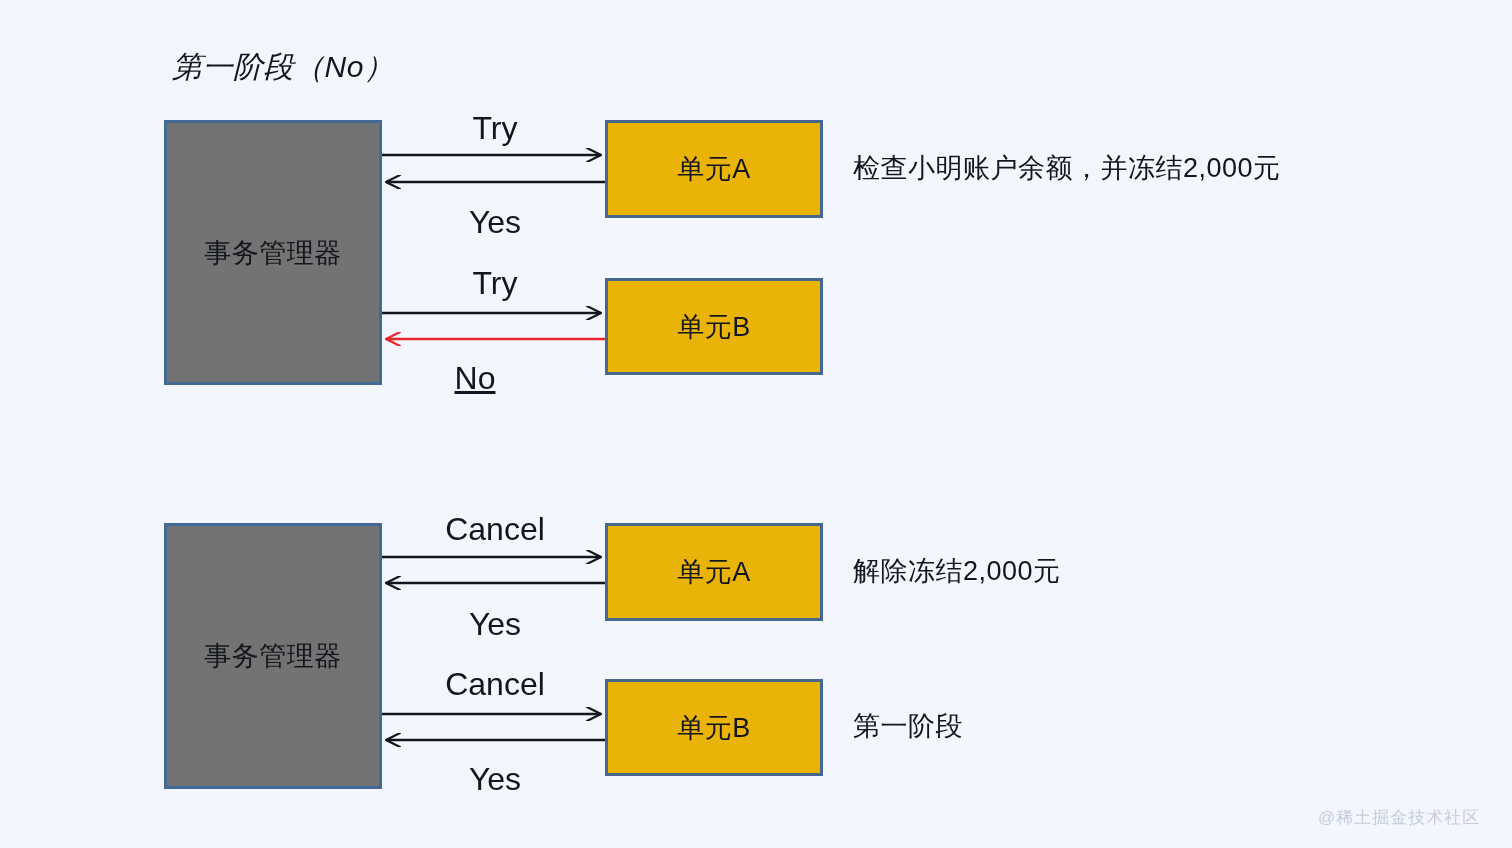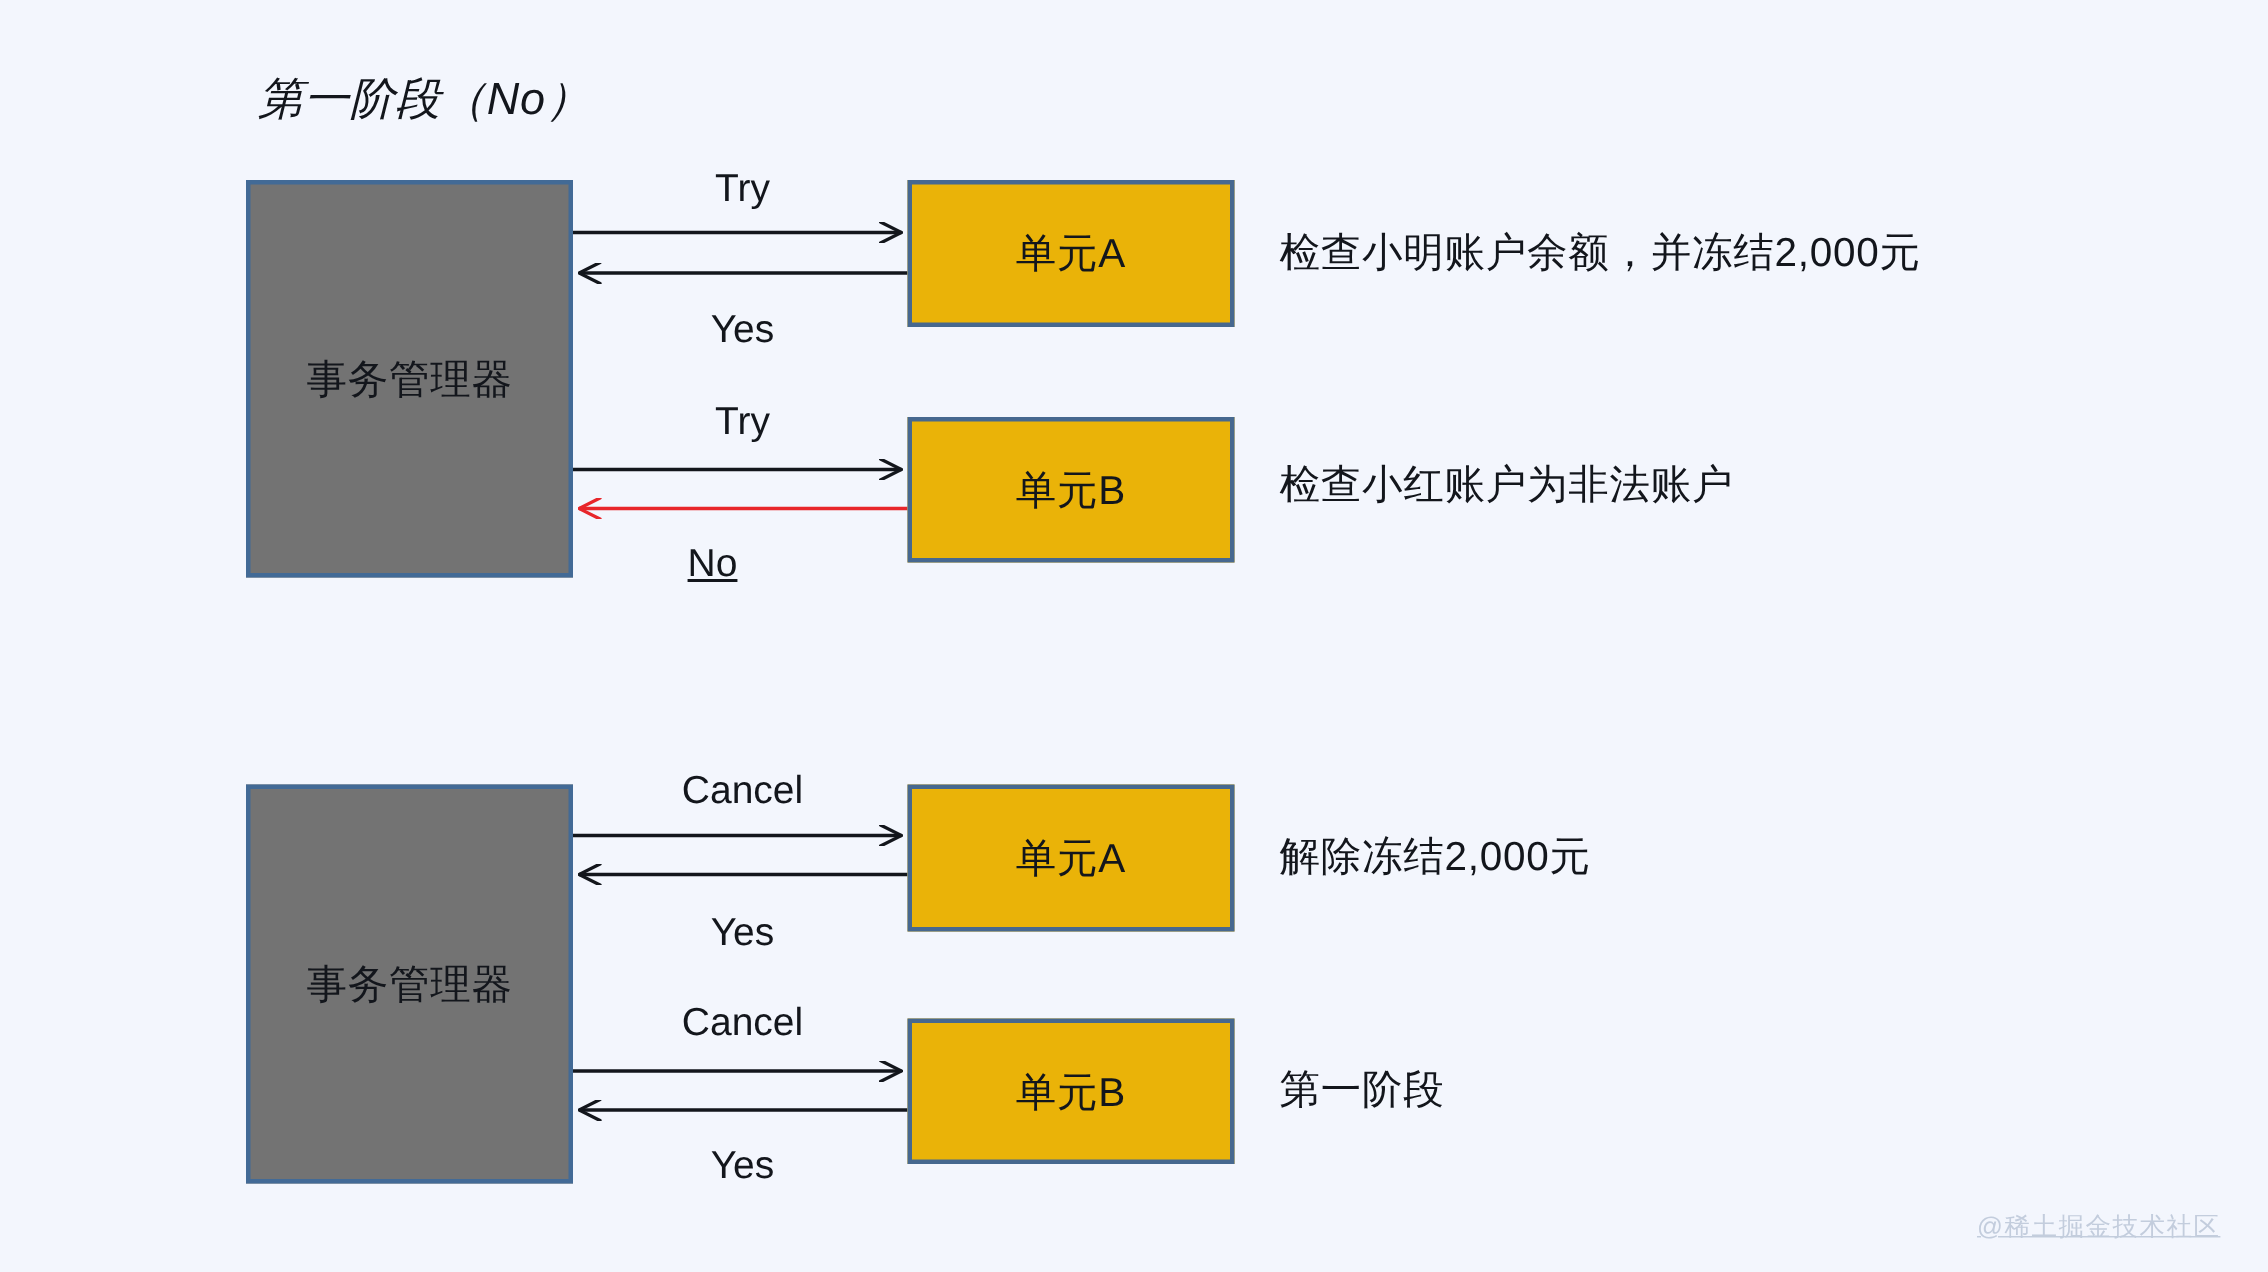--- a/index.html
+++ b/index.html
@@ -49,21 +49,21 @@
   .node-box.coordinator {
     background: #737373;
     border: 3px solid #426a96;
   }
   .node-box.participant {
     background: #eab308;
     border: 3px solid #46688f;
   }
   .edge-label {
     position: absolute;
-    font-size: 26px;
+    font-size: 32px;
     color: #13161c;
     white-space: nowrap;
     text-align: center;
     line-height: 1;
   }
   .note {
     position: absolute;
     font-size: 27px;
     color: #13161c;
     white-space: nowrap;
@@ -126,21 +126,20 @@
   <div class="node-box participant" style="left:605px; top:278px; width:218px; height:97px;">
     <span>单元B</span>
   </div>
 
   <div class="edge-label" style="left:420px; top:112px; width:150px;">Try</div>
   <div class="edge-label" style="left:420px; top:206px; width:150px;">Yes</div>
   <div class="edge-label" style="left:420px; top:267px; width:150px;">Try</div>
   <div class="edge-label" style="left:400px; top:362px; width:150px;text-decoration:underline;">No</div>
 
   <div class="note" style="left:853px; top:155px;">检查小明账户余额，并冻结2,000元</div>
-  <div class="note" style="left:853px; top:310px;">检查小红账户为非法账户</div>
 
 
   <div class="node-box coordinator" style="left:164px; top:523px; width:218px; height:266px;">
     <span>事务管理器</span>
   </div>
 
   <div class="node-box participant" style="left:605px; top:523px; width:218px; height:98px;">
     <span>单元A</span>
   </div>
 
@@ -149,15 +148,15 @@
   </div>
 
   <div class="edge-label" style="left:420px; top:513px; width:150px;">Cancel</div>
   <div class="edge-label" style="left:420px; top:608px; width:150px;">Yes</div>
   <div class="edge-label" style="left:420px; top:668px; width:150px;">Cancel</div>
   <div class="edge-label" style="left:420px; top:763px; width:150px;">Yes</div>
 
   <div class="note" style="left:853px; top:558px;">解除冻结2,000元</div>
   <div class="note" style="left:853px; top:713px;">第一阶段</div>
 
-  <div class="watermark" style="left:1318px; top:806px;text-decoration:underline;">@稀土掘金技术社区</div>
+  <div class="watermark" style="left:1318px; top:806px;">@稀土掘金技术社区</div>
 
 </div>
 
 </body></html>

